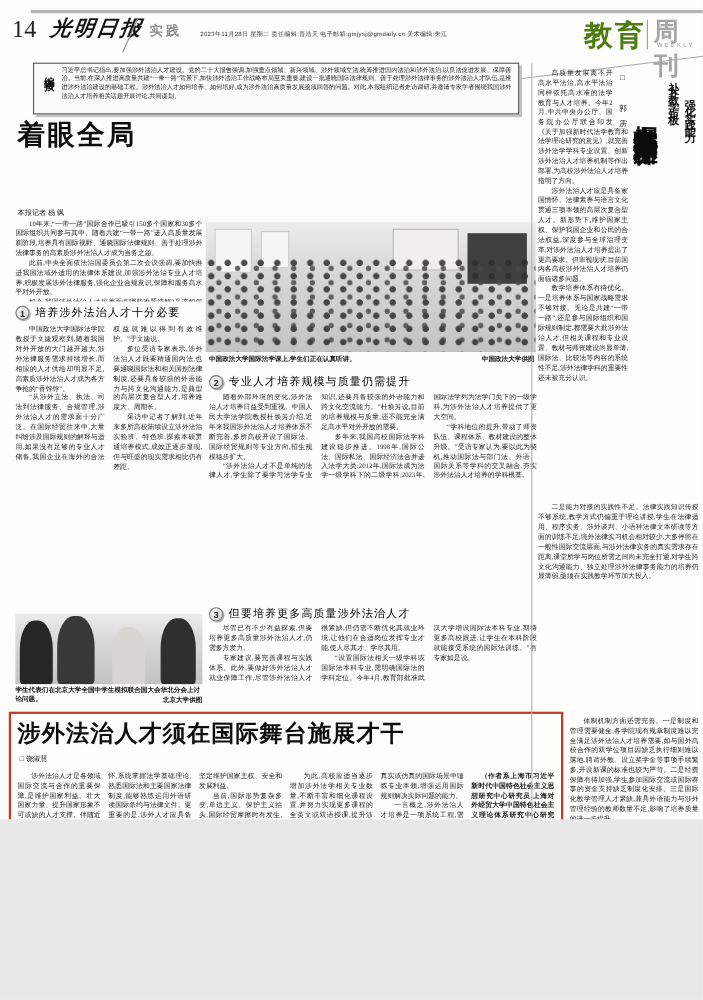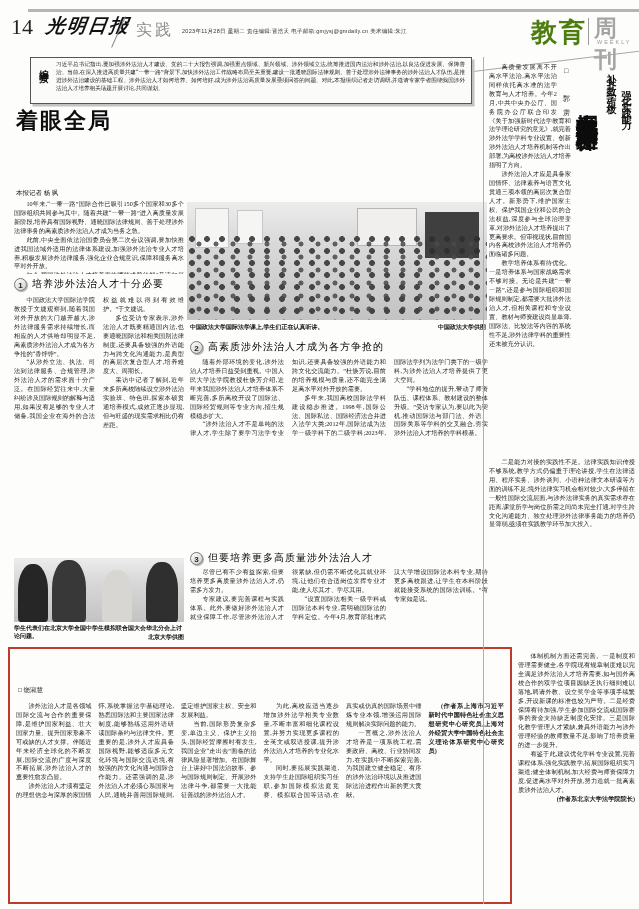--- a/index.html
+++ b/index.html
@@ -1,45 +1,45 @@
 <!DOCTYPE html>
 <html><head>
 <meta charset="utf-8">
 <style>
   html,body{margin:0;padding:0;background:#e8e8e6;}
-  .page{position:relative;width:639px;height:909px;background:#fdfdfc;margin:0 auto;
+  .page{position:relative;width:639px;height:745px;background:#fdfdfc;margin:0 auto;
         font-family:"Liberation Serif",serif;color:#1c1c1c;overflow:hidden;}
   [data-name]{box-sizing:border-box;}
   .abs{position:absolute;}
   
   .top-rule{left:28px;top:9px;width:611px;height:3px;background:#b5b5b5;}
   .pagenum{left:11px;top:14px;font-size:22px;font-weight:400;color:#222;}
   .masthead{left:46px;top:13px;font-size:19px;font-weight:bold;font-style:italic;
             letter-spacing:2px;transform:skewX(-8deg);color:#111;}
   .hdr-slash{left:118px;top:15px;width:1px;height:34px;background:#8a8a8a;transform:rotate(24deg);}
-  .section-label{left:136px;top:20px;font-size:16px;font-weight:normal;color:#8d8d8d;
+  .section-label{left:136px;top:20px;font-size:12px;font-weight:bold;color:#8d8d8d;
             letter-spacing:3px;font-family:"Liberation Sans",sans-serif;}
   .hdr-info{left:182px;top:28px;font-size:5.5px;color:#333;letter-spacing:.3px;
             font-family:"Liberation Sans",sans-serif;}
   .weekly-cn{left:531px;top:15px;font-size:26px;font-weight:bold;color:#4d7c0f;
             letter-spacing:2px;font-family:"Liberation Sans",sans-serif;}
   .weekly-rule{left:588px;top:18px;width:1px;height:27px;background:#9a9a9a;}
   .weekly-kan{left:594px;top:13px;font-size:23px;font-weight:bold;color:#a5a5a5;
             font-family:"Liberation Sans",sans-serif;}
   .weekly-en{left:597px;top:39px;font-size:5.5px;color:#9a9a9a;letter-spacing:2px;
             font-family:"Liberation Sans",sans-serif;}
   .hdr-swoosh{left:452px;top:62px;width:190px;height:1px;background:#a8a8a8;transform:rotate(-7deg);}
   
   .ednote{left:30px;top:57px;width:442px;height:47px;border:1px solid #555;
           box-shadow:2.5px 2.5px 0 #c2c2c2;background:#fbfbfa;display:flex;padding:3px 6px;}
   .ednote-label{writing-mode:vertical-rl;text-orientation:upright;font-size:9.5px;font-weight:bold;
           letter-spacing:2px;margin-right:6px;color:#111;}
   .ednote-text{font-size:5.6px;line-height:1.42;text-align:justify;overflow:hidden;}
   
-  .headline1{left:16px;top:106px;font-size:22px;font-weight:900;letter-spacing:2px;color:#0d0d0d;
+  .headline1{left:16px;top:106px;font-size:25px;font-weight:900;letter-spacing:2px;color:#0d0d0d;
              font-family:"Liberation Sans",sans-serif;}
   .headline2{left:16px;top:140px;font-size:24px;font-weight:900;letter-spacing:1px;color:#0d0d0d;
              font-family:"Liberation Sans",sans-serif;}
   .byline{left:16px;top:189px;font-size:6.5px;color:#222;}
   
   .body-txt{font-size:6.2px;line-height:1.44;text-align:justify;overflow:hidden;}
   .body-txt p{margin:0;text-indent:2em;}
   .cols2{column-count:2;column-gap:8px;}
   .cols3{column-count:3;column-gap:8px;}
   .cols6{column-count:6;column-gap:7px;}
@@ -140,40 +140,41 @@
     <div class="ph-fig" style="left:4px;top:6px;width:30px;height:58px;background:#262626;" data-name="photo-figure"></div>
     <div class="ph-fig" style="left:38px;top:2px;width:34px;height:62px;background:#383838;" data-name="photo-figure"></div>
     <div class="ph-fig" style="left:88px;top:12px;width:30px;height:52px;background:#d8d6d2;" data-name="photo-figure"></div>
     <div class="ph-fig" style="left:132px;top:4px;width:32px;height:60px;background:#2f2f2f;" data-name="photo-figure"></div>
   </div>
   <div class="abs caption" style="left:14px;top:624px;width:170px;" data-name="photo2-caption">学生代表们在北京大学全国中学生模拟联合国大会华北分会上讨论问题。</div>
   <div class="abs caption credit" style="left:104px;top:633px;width:80px;text-align:right;" data-name="photo2-credit">北京大学供图</div>
 
   <div class="abs sec-head" style="left:190px;top:340px;" data-name="section2-heading-row">
     <span class="badge" data-name="section2-number-badge">2</span>
-    <span class="sec-title" data-name="section2-title">高素质涉外法治人才成为各方争抢的</span>
+    <span class="sec-title" data-name="section2-title">专业人才培养规模与质量仍需提升</span>
   </div>
   <div class="abs body-txt cols3" style="left:190px;top:358px;width:298px;height:188px;" data-name="section2-body">
     <p data-name="section2-paragraph">随着外部环境的变化,涉外法治人才培养日益受到重视。中国人民大学法学院教授杜焕芳介绍,近年来我国涉外法治人才培养体系不断完善,多所高校开设了国际法、国际经贸规则等专业方向,招生规模稳步扩大。</p>
     <p data-name="section2-paragraph">“涉外法治人才不是单纯的法律人才,学生除了要学习法学专业知识,还要具备较强的外语能力和跨文化交流能力。”杜焕芳说,目前的培养规模与质量,还不能完全满足高水平对外开放的需要。</p>
     <p data-name="section2-paragraph">多年来,我国高校国际法学科建设稳步推进。1998年,国际公法、国际私法、国际经济法合并进入法学大类;2012年,国际法成为法学一级学科下的二级学科;2023年,国际法学列为法学门类下的一级学科,为涉外法治人才培养提供了更大空间。</p>
     <p data-name="section2-paragraph">“学科地位的提升,带动了师资队伍、课程体系、教材建设的整体升级。”受访专家认为,要以此为契机,推动国际法与部门法、外语、国际关系等学科的交叉融合,夯实涉外法治人才培养的学科根基。</p>
   </div>
 
   <div class="abs sec-head" style="left:190px;top:551px;" data-name="section3-heading-row">
     <span class="badge" data-name="section3-number-badge">3</span>
     <span class="sec-title" data-name="section3-title">但要培养更多高质量涉外法治人才</span>
   </div>
   <div class="abs body-txt cols3" style="left:190px;top:568px;width:298px;height:76px;" data-name="section3-body">
     <p data-name="section3-paragraph">尽管已有不少有益探索,但要培养更多高质量涉外法治人才,仍需多方发力。</p>
     <p data-name="section3-paragraph">专家建议,要完善课程与实践体系。此外,要做好涉外法治人才就业保障工作,尽管涉外法治人才很紧缺,但仍需不断优化其就业环境,让他们在合适岗位发挥专业才能,使人尽其才、学尽其用。</p>
     <p data-name="section3-paragraph">“设置国际法相关一级学科或国际法本科专业,需明确国际法的学科定位。今年4月,教育部批准武汉大学增设国际法本科专业,期待更多高校跟进,让学生在本科阶段就能接受系统的国际法训练。”有专家如是说。</p>
   </div>
 
   <div class="abs redbox" data-name="bottom-article-red-frame"></div>
+  <div class="abs red-title" data-name="bottom-article-title">涉外法治人才须在国际舞台施展才干</div>
   <div class="abs red-author" data-name="bottom-article-author">□ 饶淑慧</div>
   <div class="abs body-txt cols6 red-body" data-name="bottom-article-body">
     <p data-name="bottom-paragraph">涉外法治人才是各领域国际交流与合作的重要保障,是维护国家利益、壮大国家力量、提升国家形象不可或缺的人才支撑。伴随近年来经济全球化的不断发展,国际交流的广度与深度不断拓展,涉外法治人才的重要性愈发凸显。</p>
     <p data-name="bottom-paragraph">涉外法治人才须有坚定的理想信念与深厚的家国情怀,系统掌握法学基础理论,熟悉国际法和主要国家法律制度,能够熟练运用外语研读国际条约与法律文件。更重要的是,涉外人才应具备国际视野,能够适应多元文化环境与国际交流语境,有较强的跨文化沟通与国际合作能力。还需强调的是,涉外法治人才必须心系国家与人民,通晓并善用国际规则,坚定维护国家主权、安全和发展利益。</p>
     <p data-name="bottom-paragraph">当前,国际形势复杂多变,单边主义、保护主义抬头,国际经贸摩擦时有发生,我国企业“走出去”面临的法律风险显著增加。在国际舞台上讲好中国法治故事、参与国际规则制定、开展涉外法律斗争,都需要一大批能征善战的涉外法治人才。</p>
     <p data-name="bottom-paragraph">为此,高校应适当逐步增加涉外法学相关专业数量,不断丰富和细化课程设置,并努力实现更多课程的全英文或双语授课,提升涉外法治人才培养的专业化水平。</p>
     <p data-name="bottom-paragraph">同时,要拓展实践渠道,支持学生赴国际组织实习任职,参加国际模拟法庭竞赛、模拟联合国等活动,在真实或仿真的国际场景中锤炼专业本领,增强运用国际规则解决实际问题的能力。</p>
     <p data-name="bottom-paragraph">一言概之,涉外法治人才培养是一项系统工程,需要政府、高校、行业协同发力,在实践中不断探索完善,为我国建立健全稳定、有序的涉外法治环境以及推进国际法治进程作出新的更大贡献。</p>
     <p class="note-bold" data-name="bottom-article-author-note">(作者系上海市习近平新时代中国特色社会主义思想研究中心研究员,上海对外经贸大学中国特色社会主义理论体系研究中心研究员)</p>
   </div>

